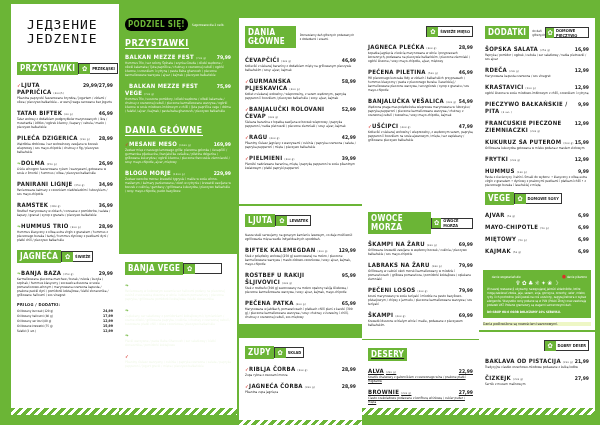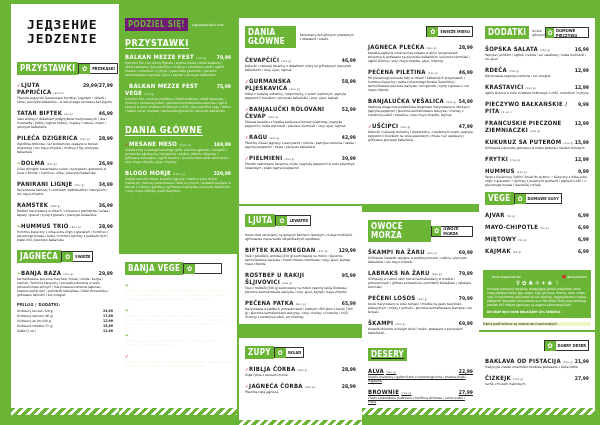--- a/index.html
+++ b/index.html
@@ -8,28 +8,28 @@
 .page{position:absolute;left:5px;top:4px;width:590px;height:411px;background:#6bb536;}
 .col{position:absolute;top:0;overflow:hidden;}
 .white{background:#fff;}
 .green{background:#6bb536;color:#fff;}
 .c1{left:0;width:114px;height:411px;border-left:6px solid #6bb536;}
 .c2{left:114px;width:118px;height:411px;}
 .c3{left:234px;width:123px;height:200px;border-top:14px solid #6bb536;}
 .c3b{left:234px;top:200px;width:123px;height:120px;border-top:2px solid #6bb536;}
 .c3c{left:234px;top:334px;width:123px;height:89px;}
 .c4{left:357px;width:117px;height:200px;border-top:14px solid #6bb536;}
-.c4b{left:357px;top:208px;width:117px;height:135px;}
+.c4b{left:357px;top:200px;width:117px;height:135px;}
 .c4c{left:357px;top:336px;width:117px;height:75px;text-decoration:underline;}
 .c5{left:474px;width:116px;height:262px;border-top:14px solid #6bb536;}
 .c5b{left:474px;top:262px;width:116px;height:149px;}
 .inner{padding:4px 6px;}
-.logo{font-family:"DejaVu Sans Mono",monospace;font-weight:bold;font-size:13px;letter-spacing:1px;line-height:14px;margin:14px 0 8px 16px;color:#111;}
+.logo{font-family:"DejaVu Sans Mono",monospace;font-weight:normal;font-size:13px;letter-spacing:1px;line-height:14px;margin:14px 0 8px 16px;color:#111;}
 .badge{display:inline-block;background:#6bb536;color:#fff;font-weight:bold;font-size:8px;padding:2px 3px;letter-spacing:0.3px;}
-.badge.w{background:#701a75;color:#6bb536;}
+.badge.w{background:#000000;color:#6bb536;border-radius:6px;}
 .sechead{display:flex;align-items:center;margin:4px 0 6px;}
 .stamp{display:flex;align-items:center;border:1px solid #333;height:11px;font-size:4px;font-weight:bold;}
 .stamp .ic{width:11px;height:10px;background:#6bb536;color:#fff;font-size:7px;text-align:center;line-height:10px;}
 .stamp .tx{padding:0 2px;}
 .item{margin-bottom:5px;}
 .row{display:flex;justify-content:space-between;align-items:baseline;}
 .name{font-weight:bold;font-size:6px;letter-spacing:0.3px;}
 .price{font-weight:bold;font-size:5px;}
 .g{font-size:2.5px;font-weight:normal;margin-left:2px;}
 .desc{font-size:3.2px;line-height:4px;margin-top:1px;}

